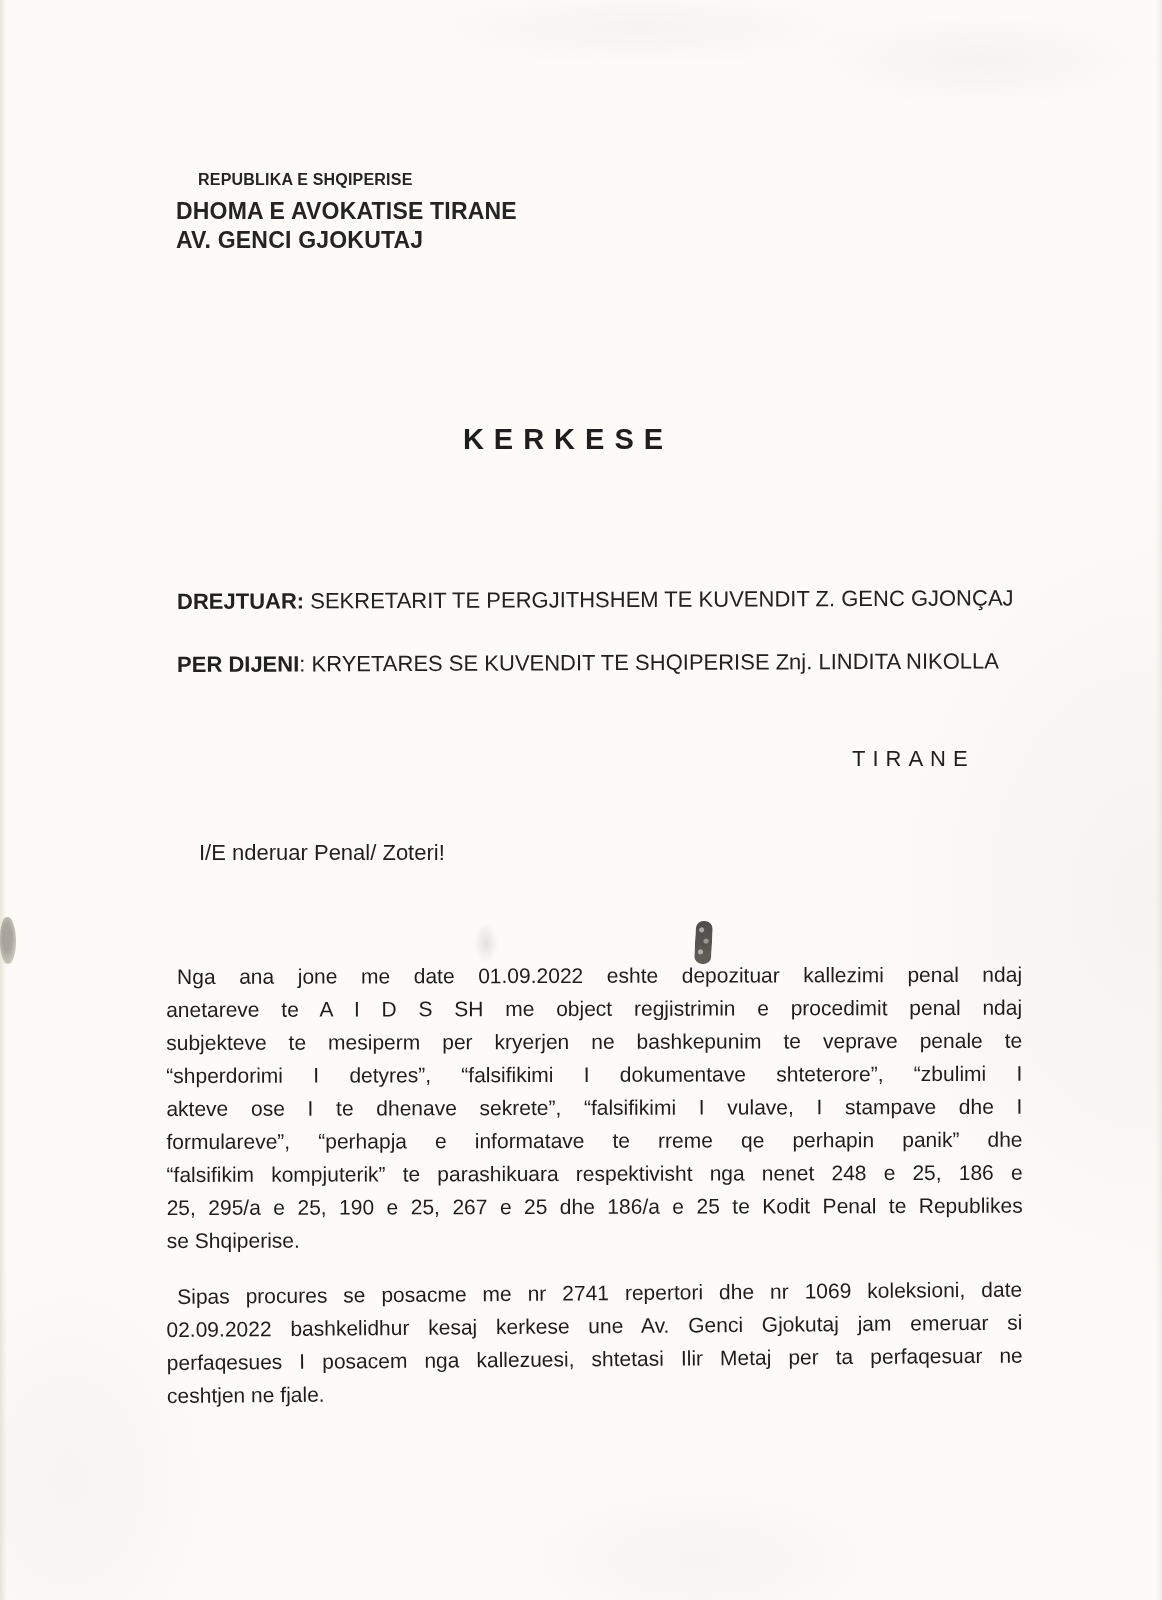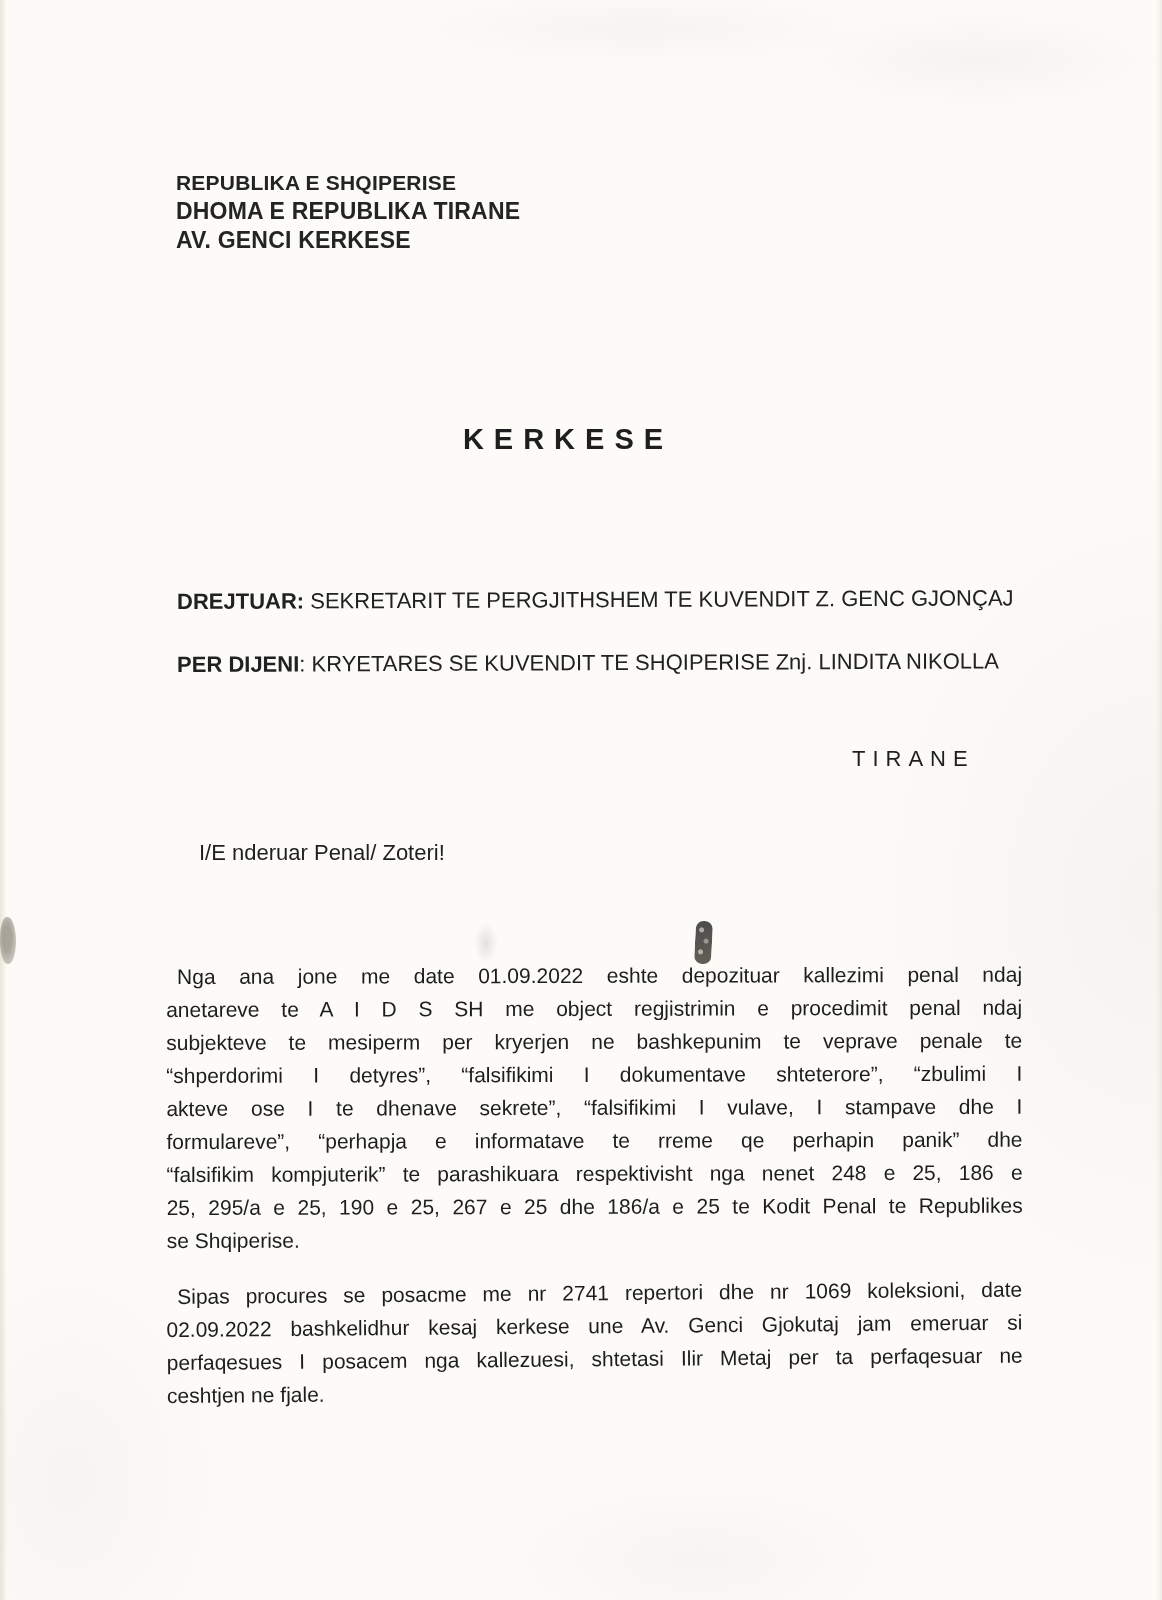--- a/index.html
+++ b/index.html
@@ -20,21 +20,21 @@
       radial-gradient(ellipse 420px 600px at 1150px 900px, rgba(150,145,130,0.07), transparent 72%),
       radial-gradient(ellipse 240px 340px at 70px 1480px, rgba(150,145,130,0.06), transparent 70%),
       radial-gradient(ellipse 300px 120px at 700px 1560px, rgba(150,145,130,0.06), transparent 70%),
       linear-gradient(to right, #e9e6d9 0px, rgba(233,230,217,0) 7px),
       linear-gradient(to left, rgba(190,186,172,0.22) 0px, rgba(190,186,172,0) 6px);
   }
   .abs { position: absolute; }
 
   
   .letterhead { left: 176px; top: 171px; font-weight: 700; color: #242424; }
-  .lh-line1 { font-size: 21px; height: 27px; letter-spacing: 0.2px; }
+  .lh-line1 { font-size: 16px; height: 27px; letter-spacing: 0.2px; margin-left: 22px; }
   .lh-line  { font-size: 23px; height: 29px; letter-spacing: 0.2px; }
 
   
   .doc-title {
     left: 0; top: 423px; width: 1136px;
     text-align: center;
     font-size: 29px; font-weight: 700; letter-spacing: 10px;
     color: #1e1e1e;
   }
 
@@ -87,22 +87,22 @@
     background: radial-gradient(ellipse at center, rgba(140,135,125,0.22), rgba(140,135,125,0) 70%);
   }
 </style>
 </head>
 <body>
 
 <div class="page">
 
   <div class="abs letterhead">
     <div class="lh-line1">REPUBLIKA E SHQIPERISE</div>
-    <div class="lh-line">DHOMA E REPUBLIKA TIRANE</div>
-    <div class="lh-line">AV. GENCI KERKESE</div>
+    <div class="lh-line">DHOMA E AVOKATISE TIRANE</div>
+    <div class="lh-line">AV. GENCI GJOKUTAJ</div>
   </div>
 
   <div class="abs doc-title">KERKESE</div>
 
   <div class="abs to-line"><span class="rec-label">DREJTUAR:</span><span> SEKRETARIT TE PERGJITHSHEM TE KUVENDIT Z. GENC GJONÇAJ</span></div>
 
   <div class="abs cc-line"><span class="rec-label">PER DIJENI</span><span>: KRYETARES SE KUVENDIT TE SHQIPERISE Znj. LINDITA NIKOLLA</span></div>
 
   <div class="abs city-line">TIRANE</div>
 

